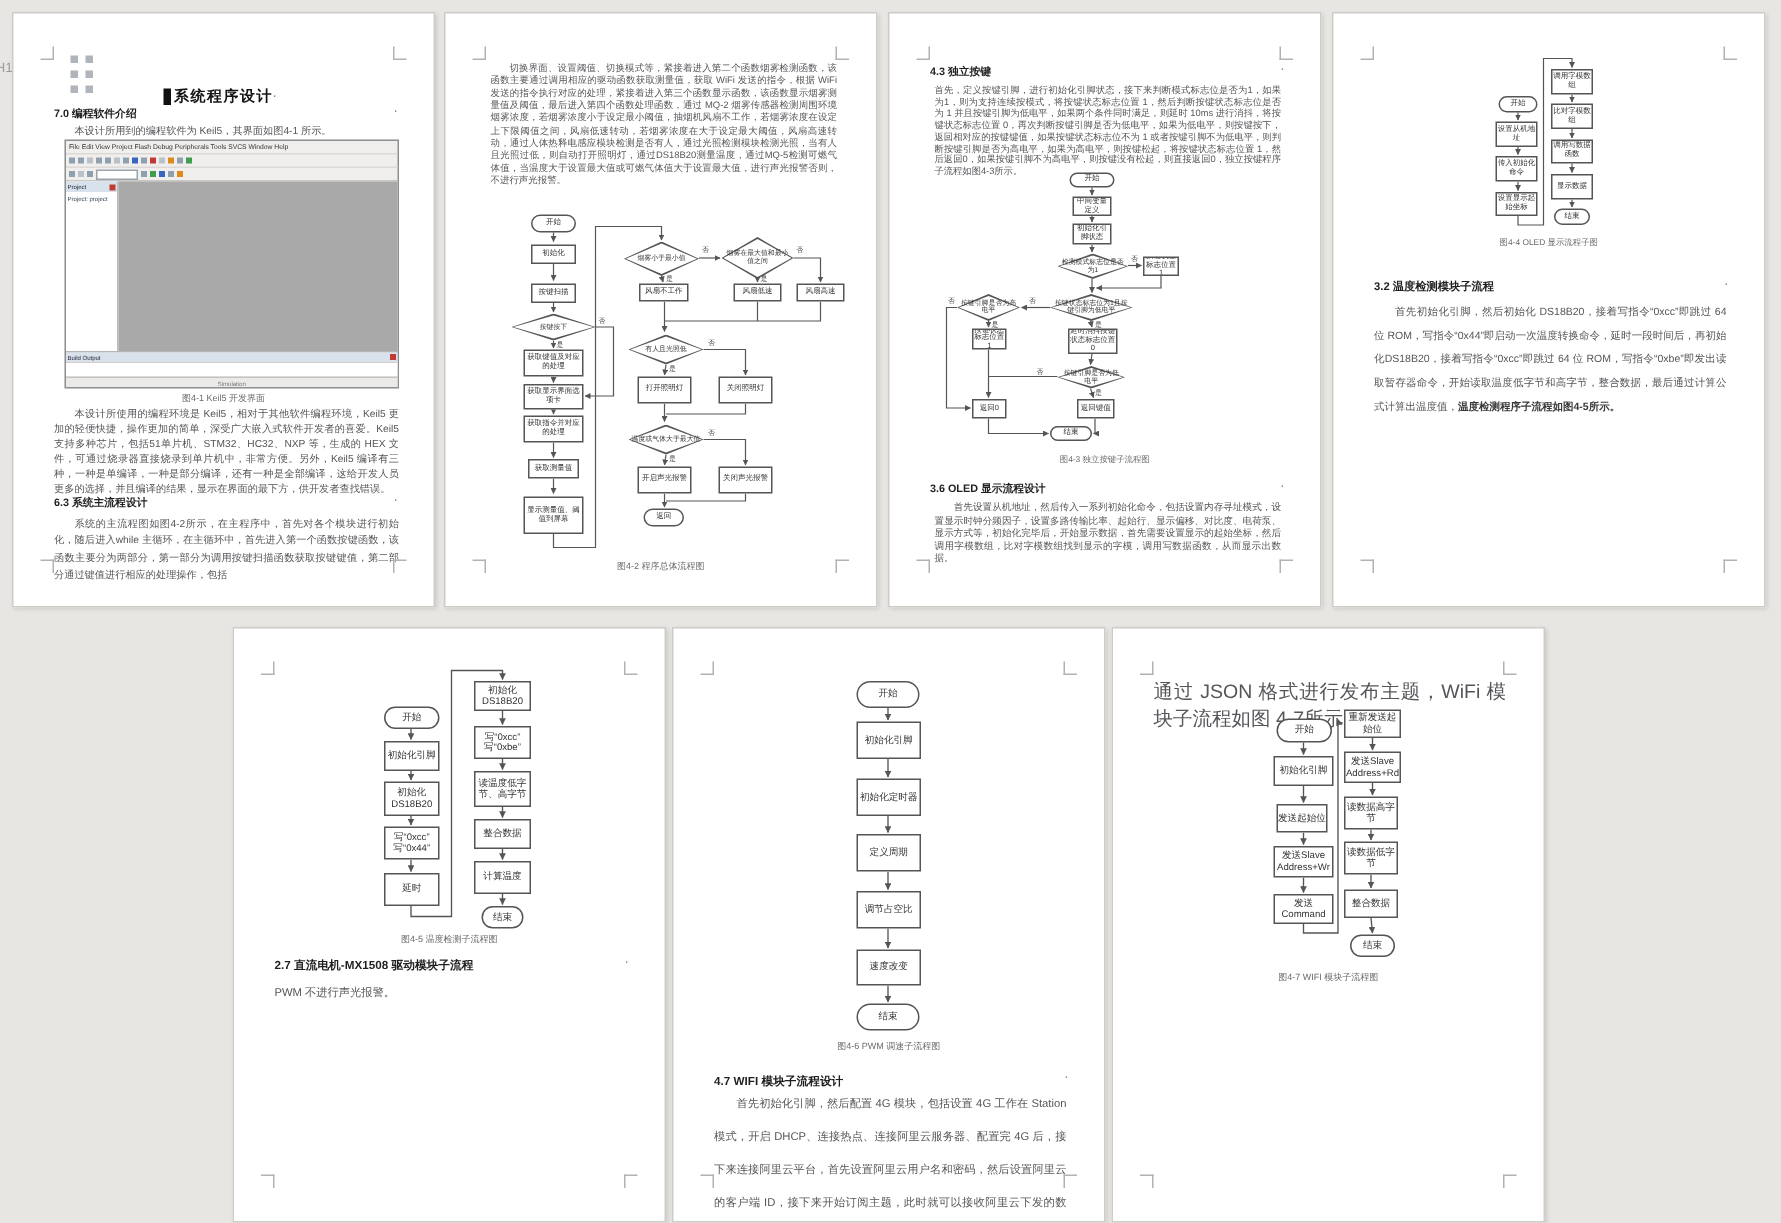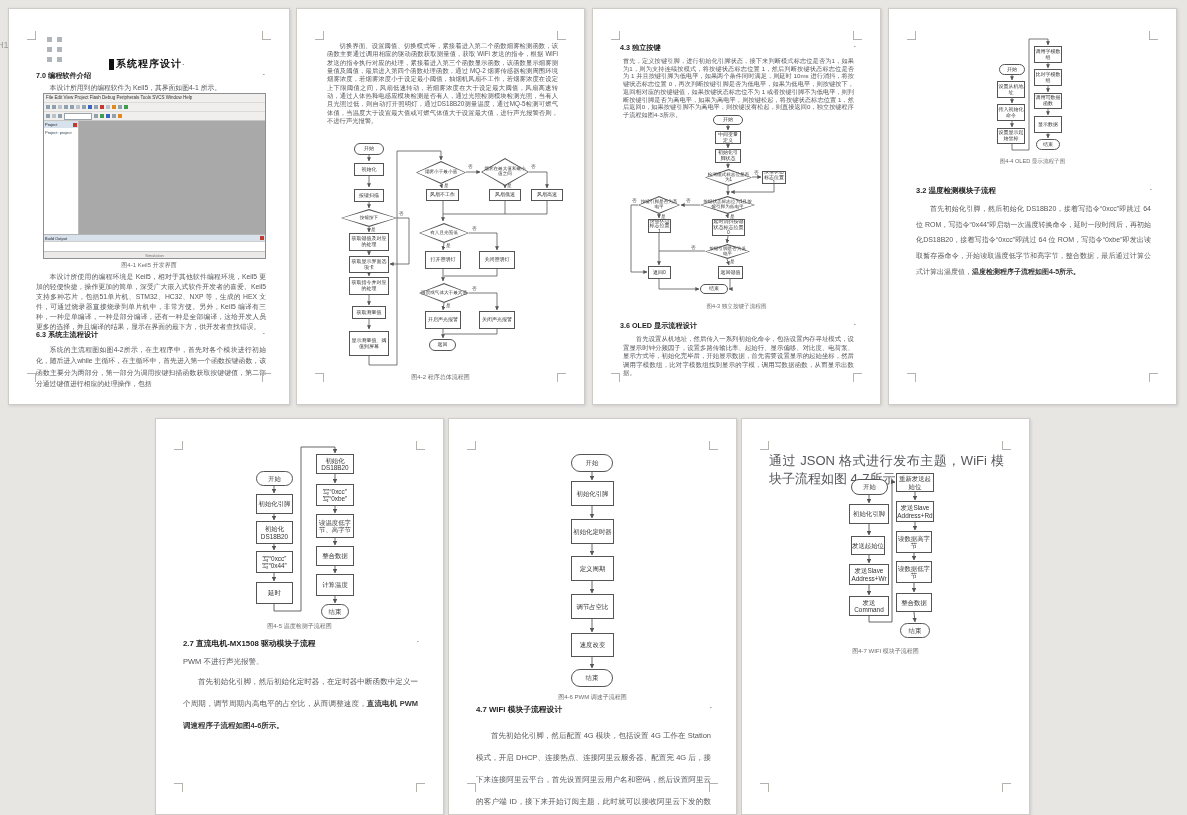--- a/index.html
+++ b/index.html
@@ -384,23 +384,20 @@
     <div class="nd" style="left:160px;top:127px;width:38px;height:20px;">整合数据</div>
     <div class="nd" style="left:160px;top:155px;width:38px;height:22px;">计算温度</div>
     <div class="nd ov" style="left:165px;top:185px;width:28px;height:15px;">结束</div>
   </div>
   <div class="cap" style="top:203px;font-size:6px;">图4-5 温度检测子流程图</div>
   <div class="h2row" style="top:219px;font-size:7.8px;">
     <span class="h2t">2.7 直流电机-MX1508 驱动模块子流程</span>
     <span class="edot">·</span>
   </div>
   <div class="para noind" style="left:27px;width:235px;top:238px;font-size:7.5px;">PWM 不进行声光报警。</div>
-  <div class="para" style="left:27px;width:235px;top:252px;font-size:7.5px;line-height:22px;">
-    <span>首先初始化引脚，然后初始化定时器，在定时器中断函数中定义一个周期，调节周期内高电平的占空比，从而调整速度，</span><span class="bold">直流电机 PWM 调速程序子流程如图4-6所示。</span>
-  </div>
 <div class="cm cm-tl"></div>
       <div class="cm cm-tr"></div>
       <div class="cm cm-bl"></div>
       <div class="cm cm-br"></div>
     </div>
 
 <div class="pg pg2w page" style="left:448px;top:418px;">
   <div class="fc b">
     <svg class="fcsvg" width="289" height="397">
       <g stroke="#555" stroke-width="0.9" fill="none">
@@ -414,21 +411,21 @@
     </svg>
     <div class="nd ov" style="left:122px;top:35px;width:42px;height:18px;">开始</div>
     <div class="nd" style="left:122px;top:62px;width:43px;height:25px;">初始化引脚</div>
     <div class="nd" style="left:122px;top:100px;width:43px;height:25px;">初始化定时器</div>
     <div class="nd" style="left:122px;top:137px;width:43px;height:25px;">定义周期</div>
     <div class="nd" style="left:122px;top:175px;width:43px;height:25px;">调节占空比</div>
     <div class="nd" style="left:122px;top:214px;width:43px;height:24px;">速度改变</div>
     <div class="nd ov" style="left:122px;top:250px;width:42px;height:18px;">结束</div>
   </div>
   <div class="cap" style="top:274px;font-size:6px;">图4-6 PWM 调速子流程图</div>
-  <div class="h2row" style="top:285px;font-size:7.8px;">
+  <div class="h2row" style="top:296px;font-size:7.8px;">
     <span class="h2t">4.7 WIFI 模块子流程设计</span>
     <span class="edot">·</span>
   </div>
   <div class="para" style="left:27px;width:235px;top:306px;font-size:7.5px;line-height:22px;">首先初始化引脚，然后配置 4G 模块，包括设置 4G 工作在 Station 模式，开启 DHCP、连接热点、连接阿里云服务器、配置完 4G 后，接下来连接阿里云平台，首先设置阿里云用户名和密码，然后设置阿里云的客户端 ID，接下来开始订阅主题，此时就可以接收阿里云下发的数据，如果想要上传数据，则</div>
 <div class="cm cm-tl"></div>
       <div class="cm cm-tr"></div>
       <div class="cm cm-bl"></div>
       <div class="cm cm-br"></div>
     </div>
 

